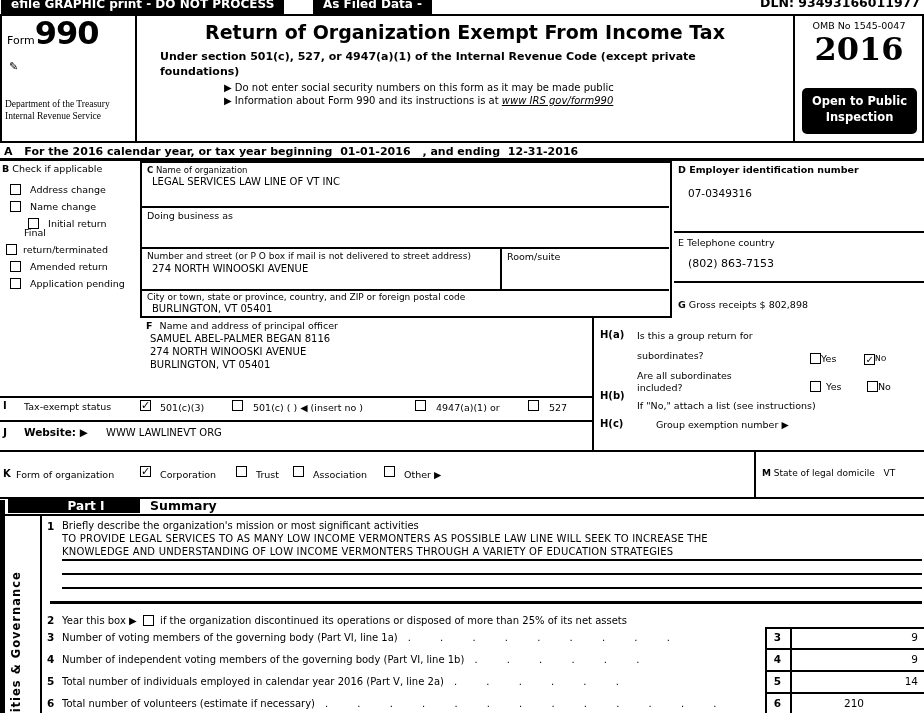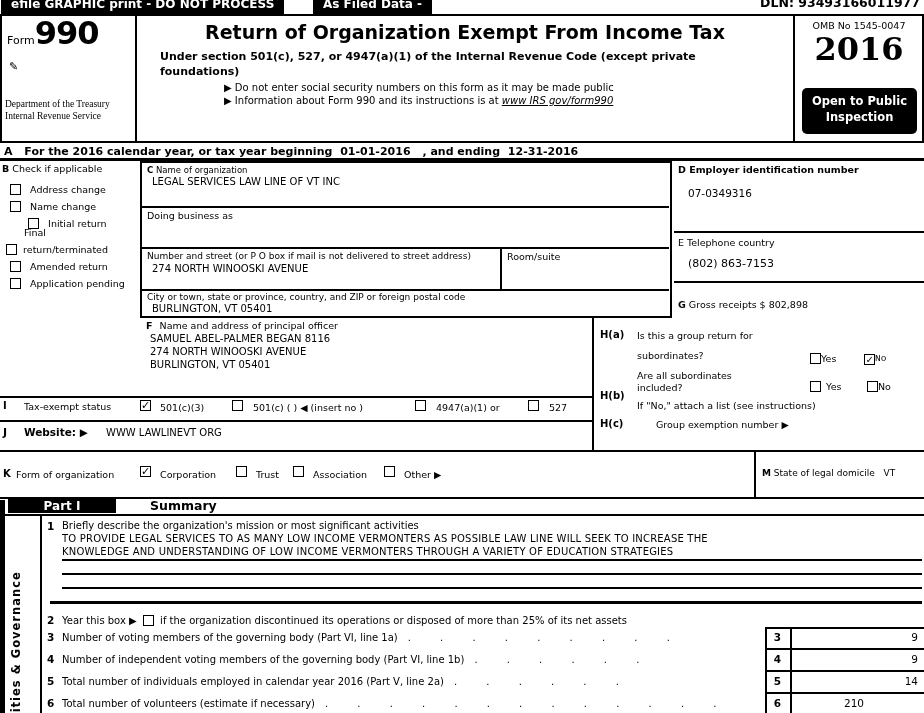--- a/index.html
+++ b/index.html
@@ -6,21 +6,21 @@
   #page{position:relative;width:924px;height:713px;background:#fff;color:#000;
         font-family:"DejaVu Sans",sans-serif;overflow:hidden;margin:0 auto;}
   .abs{position:absolute;}
   .b{font-weight:bold;}
   .i{font-style:italic;}
   .u{text-decoration:underline;}
   .serif{font-family:"Liberation Serif",serif;}
   .dserif{font-family:"DejaVu Serif",serif;}
   .f8{font-size:8.5px;} .f9{font-size:9px;} .f95{font-size:9.5px;}
   .f10{font-size:10px;} .f105{font-size:10.5px;} .f11{font-size:11px;}
-  .f12{font-size:12px;} .f13{font-size:12.5px;}
+  .f12{font-size:12px;padding-left:24px;} .f13{font-size:12.5px;}
   .cb{display:inline-block;width:11px;height:11px;border:1.6px solid #000;background:#fff;
       font-size:11px;line-height:10px;text-align:center;font-weight:bold;vertical-align:-2px;
       box-sizing:border-box;}
   .hl{position:absolute;background:#000;height:1.5px;}
   .vl{position:absolute;background:#000;width:1.5px;}
   .blackbox{background:#000;color:#fff;font-weight:bold;}
   .dots{letter-spacing:13px;margin-left:10px;}
   .vtext{writing-mode:vertical-rl;transform:rotate(180deg);font-weight:bold;
          font-size:11.5px;letter-spacing:1px;white-space:nowrap;}
 </style>

